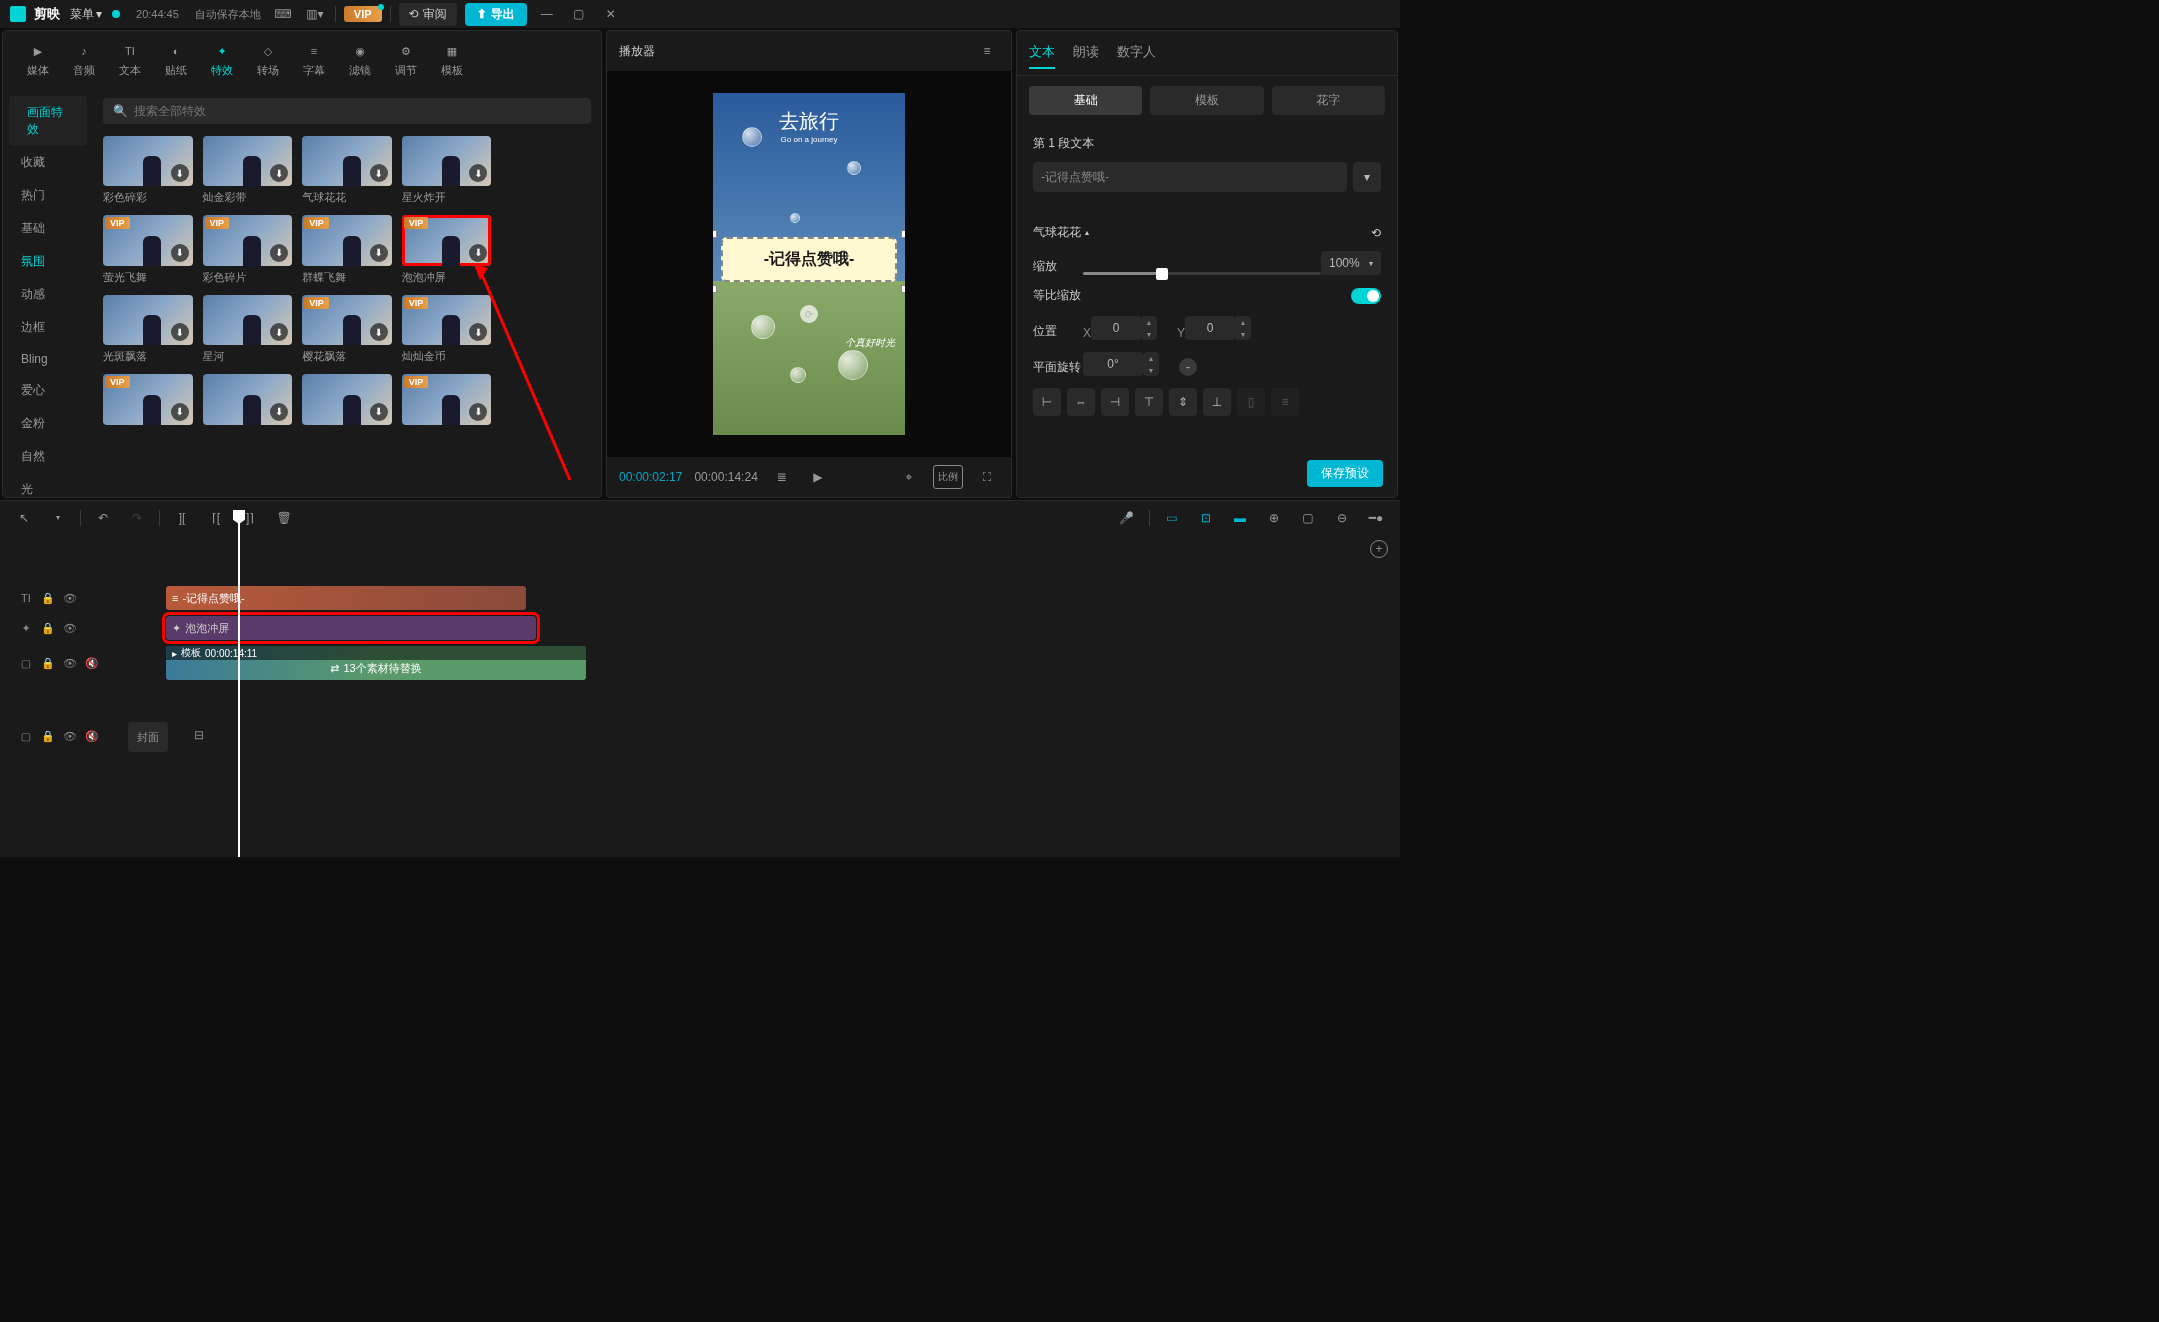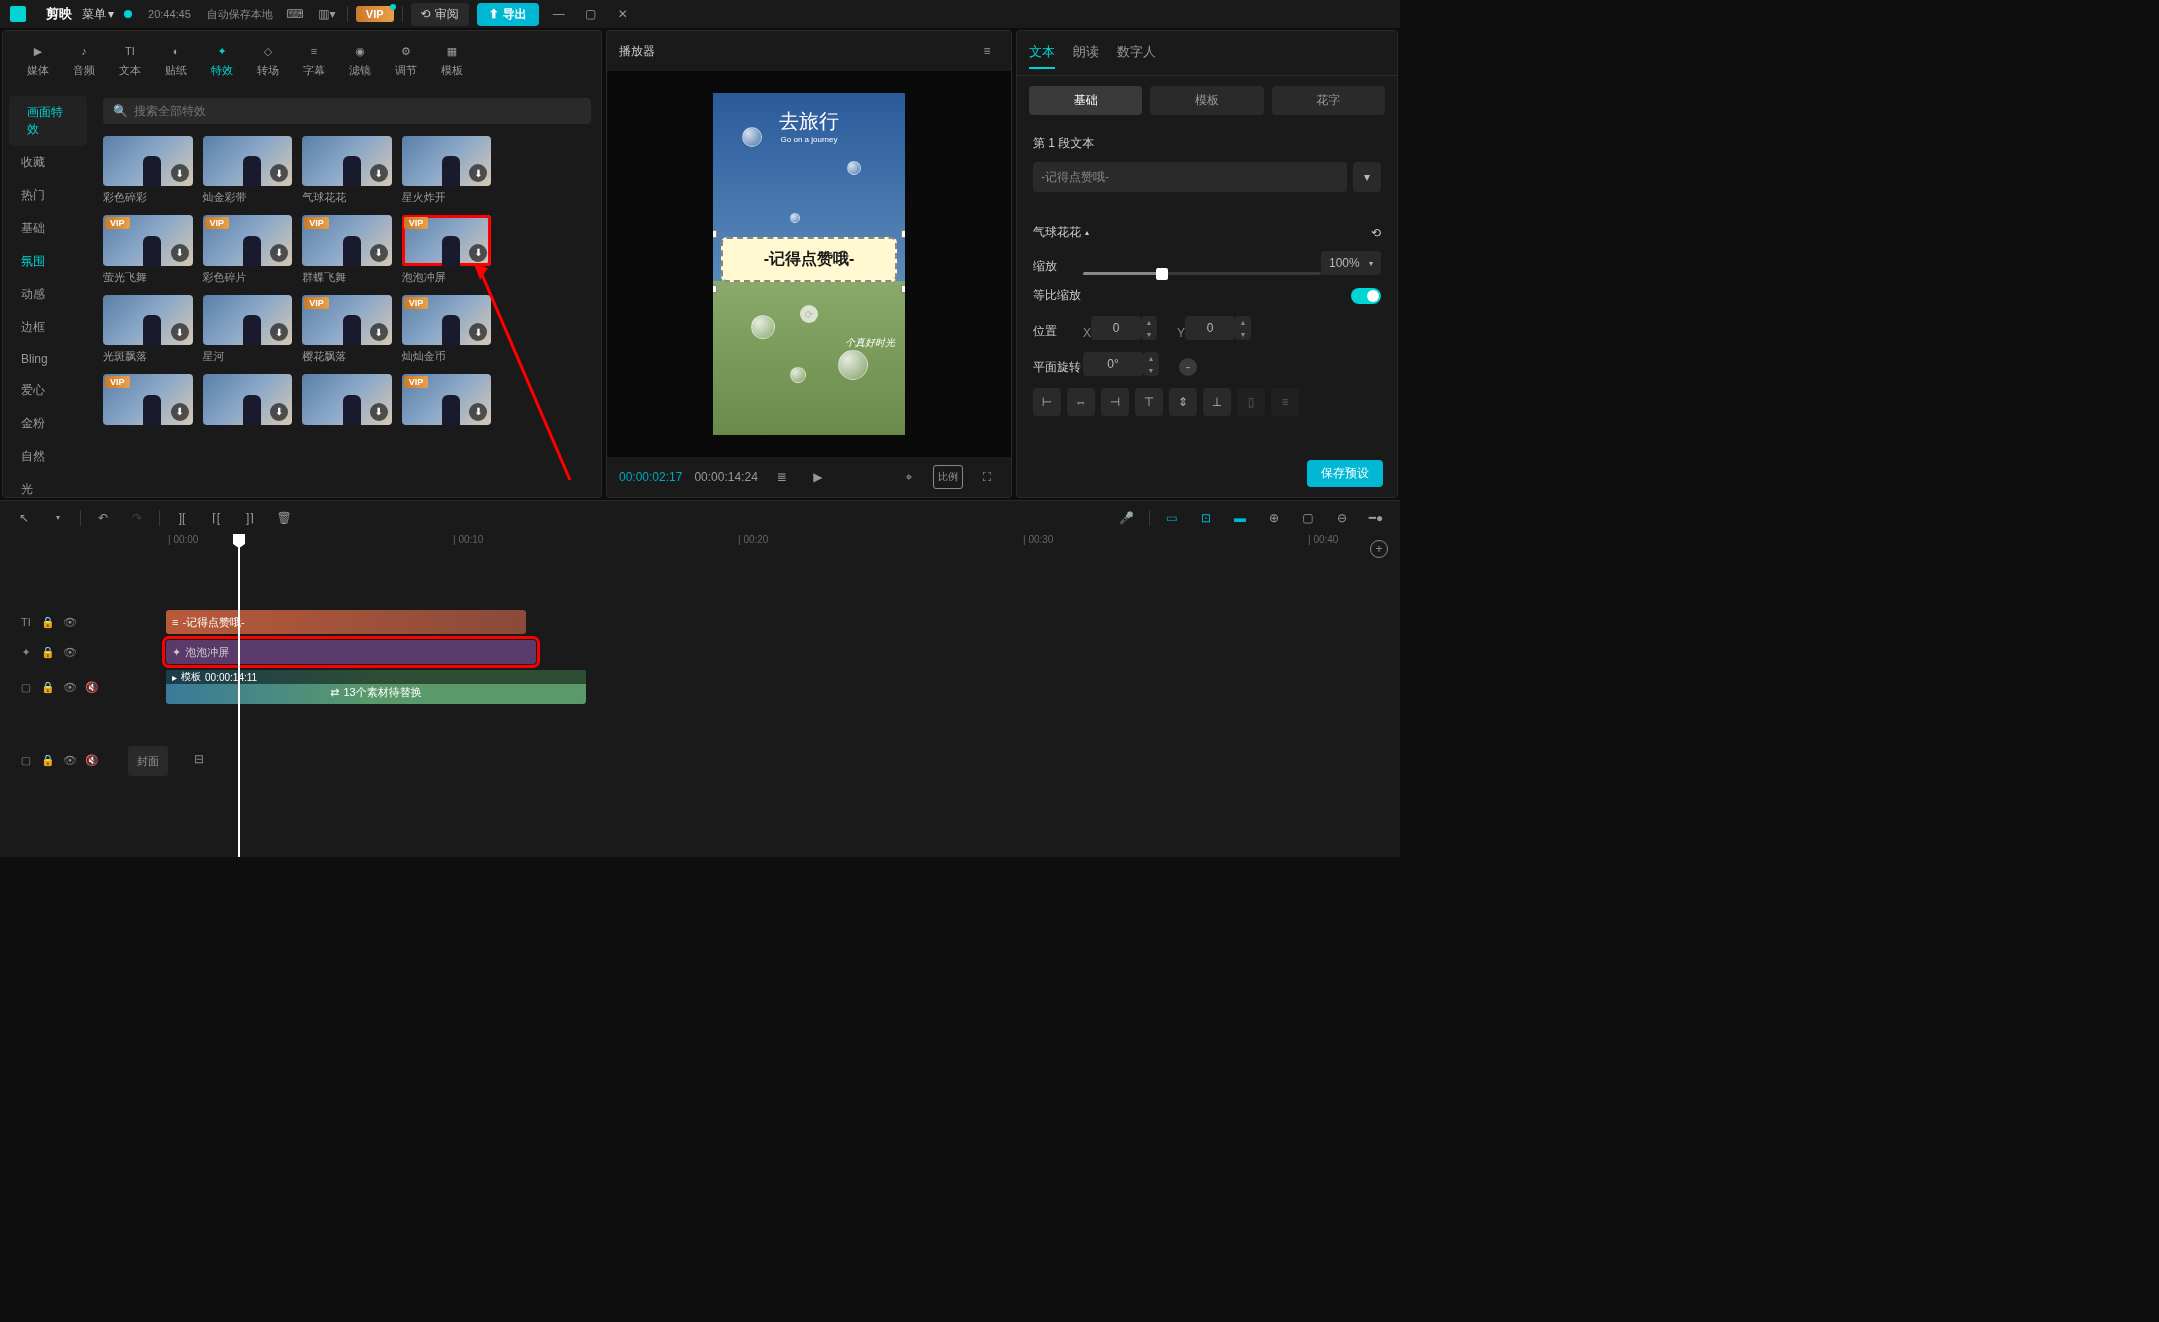--- a/index.html
+++ b/index.html
@@ -1,19 +1,19 @@
 <!DOCTYPE html>
 <html><head>
 <meta charset="utf-8">
 <style>
 * { margin: 0; padding: 0; box-sizing: border-box; font-family: -apple-system, BlinkMacSystemFont, "Segoe UI", sans-serif; }
 body { background: #0e0e0e; color: #b8b8b8; font-size: 12px; overflow: hidden; width: 1400px; height: 857px; }
 
 .top-bar { display: flex; align-items: center; height: 28px; background: #1a1a1a; padding: 0 10px; gap: 10px; }
-.logo { display: flex; align-items: center; gap: 20px; font-size: 13px; color: #fff; font-weight: bold; }
+.logo { display: flex; align-items: center; gap: 8px; font-size: 13px; color: #fff; font-weight: bold; }
 .logo-icon { width: 16px; height: 16px; background: #00d4d4; border-radius: 2px; position: relative; }
 .menu-btn { color: #ccc; font-size: 12px; display: flex; align-items: center; gap: 2px; cursor: pointer; }
 .auto-save { display: flex; align-items: center; gap: 16px; color: #888; font-size: 11px; }
 .save-dot { width: 8px; height: 8px; background: #00d4d4; border-radius: 50%; }
 .title-center { flex: 1; text-align: center; color: #fff; font-size: 13px; }
 .top-right { display: flex; align-items: center; gap: 8px; }
 .icon-btn { width: 24px; height: 24px; display: flex; align-items: center; justify-content: center; color: #999; cursor: pointer; border-radius: 3px; }
 .vip-badge { background: linear-gradient(90deg, #c97a2a, #e8a04a); color: #fff; padding: 2px 10px; border-radius: 3px; font-size: 11px; font-weight: bold; position: relative; }
 .vip-dot { position: absolute; top: -2px; right: -2px; width: 6px; height: 6px; background: #00d4d4; border-radius: 50%; }
 .review-btn { display: flex; align-items: center; gap: 4px; padding: 3px 10px; background: #2a2a2a; border-radius: 4px; color: #ccc; }
@@ -486,28 +486,20 @@
   <div class="tb-btn blue">⊡</div>
   <div class="tb-btn blue">▬</div>
   <div class="tb-btn">⊕</div>
   <div class="tb-btn">▢</div>
   <div class="tb-btn">⊖</div>
   <div class="tb-btn">━●</div>
 </div>
 
 <div class="timeline-area">
   <div class="zoom-add">+</div>
-  <div class="time-ruler" id="time-ruler">
-    <div class="playhead" style="left:120px"></div>
-  <div class="ruler-tick" style="left: 50px;">| 00:00</div>
-      <div class="ruler-tick" style="left: 335px;">| 00:10</div>
-      <div class="ruler-tick" style="left: 620px;">| 00:20</div>
-      <div class="ruler-tick" style="left: 905px;">| 00:30</div>
-      <div class="ruler-tick" style="left: 1190px;">| 00:40</div>
-    </div>
   <div class="tracks">
     <div style="height:50px"></div>
     <div class="track-row">
       <div class="track-controls">
         <span class="tc-icon">TI</span>
         <span class="tc-icon">🔒</span>
         <span class="tc-icon">👁</span>
       </div>
       <div class="track-content">
         <div class="clip clip-text" style="left:48px;width:360px">

